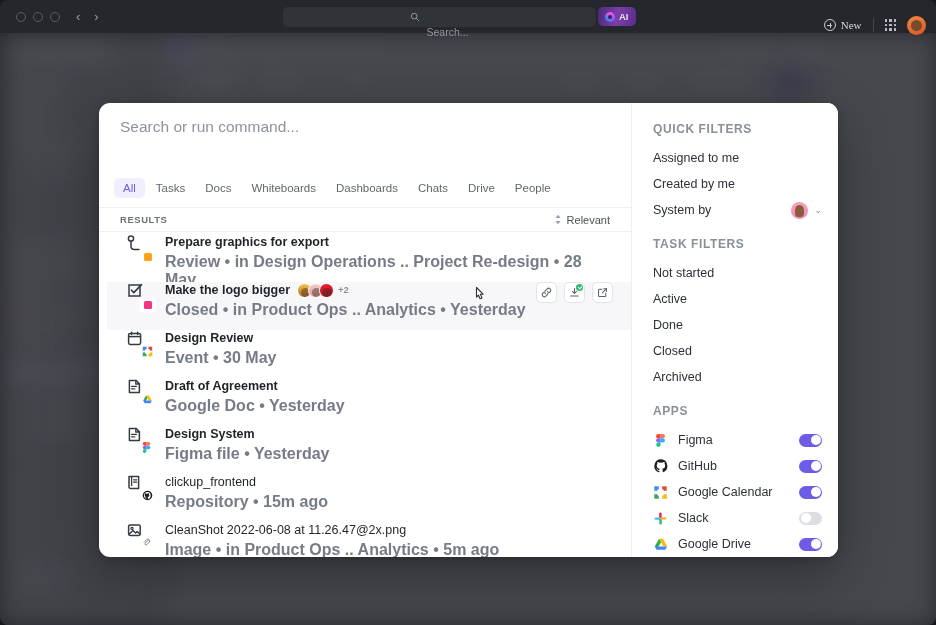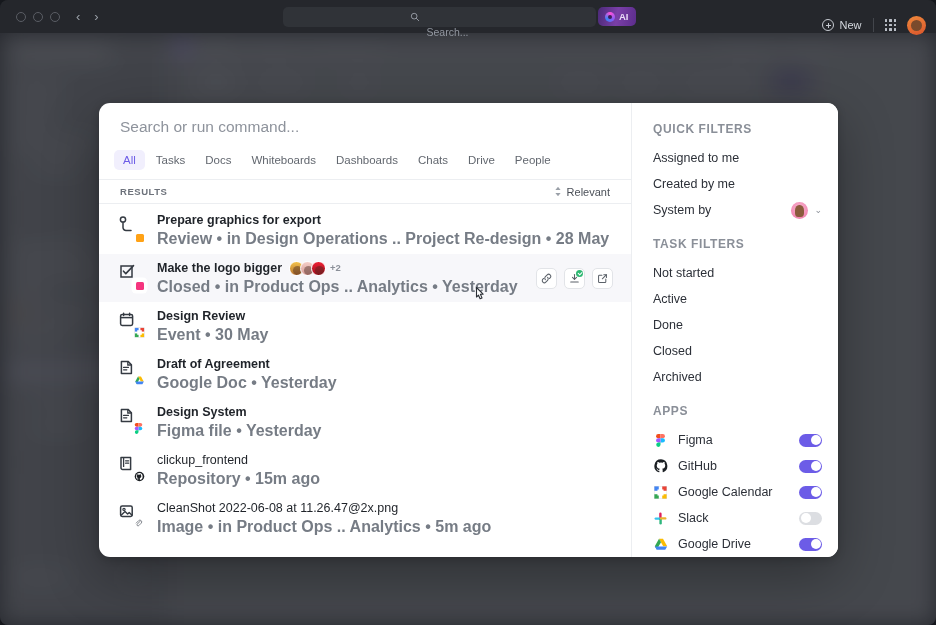--- a/index.html
+++ b/index.html
@@ -71,21 +71,21 @@
     display: flex; align-items: center; gap: 4px;
   }
   .ai-ring {
     width: 10px; height: 10px; border-radius: 50%;
     background: conic-gradient(#ff4fd8, #8b5cf6, #3b82f6, #ff4fd8);
     display:flex;align-items:center;justify-content:center;
   }
   .ai-ring::after { content:''; width:4px;height:4px;border-radius:50%;background:#3a1f5c; }
   .ai-btn span { color: #e9dcf7; font-size: 9.5px; font-weight: 600; }
 
-  .top-right { position: absolute; right: 10px; top: 0; height: 50px; display: flex; align-items: center; gap: 11px; }
+  .top-right { position: absolute; right: 10px; top: 0; height: 50px; display: flex; align-items: center; gap: 11px; font-family: Liberation Serif, serif; }
   .new-btn { display: flex; align-items: center; gap: 5px; color: #d4d8de; font-size: 11px; }
   .plus-circ { width: 12px; height: 12px; border: 1px solid #c6cad1; border-radius: 50%; position: relative; }
   .plus-circ::before, .plus-circ::after { content:''; position:absolute; background:#c6cad1; }
   .plus-circ::before { left:2.5px; top:5px; width:5px; height:1px; }
   .plus-circ::after { top:2.5px; left:5px; height:5px; width:1px; }
   .vdiv { width:1px; height:14px; background:#43464c; }
   .grid-icon { display:grid; grid-template-columns:repeat(3,2.5px); gap:2px; }
   .grid-icon i { width:2.5px;height:2.5px;background:#b9bec6;border-radius:0.5px; display:block; }
   .top-avatar {
     width: 19px; height: 19px; border-radius: 50%;
@@ -147,21 +147,21 @@
     border: none; outline: none;
     font-family: "Liberation Sans", sans-serif;
     font-size: 15.5px;
     color: #7f1d1d;
     width: 100%;
     background: transparent;
   }
   .search-field input::placeholder { color: #8e939c; }
 
   
-  .tabs { display: flex; align-items: center; gap: 2px; padding: 0 15px 9px 15px; }
+  .tabs { display: flex; align-items: center; gap: 2px; padding: 0 15px 9px 15px; margin-top: 28px; }
   .tab {
     font-size: 11.5px;
     color: #62676f;
     padding: 4px 9px;
     border-radius: 5px;
     cursor: default;
     white-space: nowrap;
   }
   .tab.active { color: #6c5ce7; background: #f1effd; font-weight: 400; }
 
@@ -173,24 +173,25 @@
     display: flex; align-items: center; justify-content: space-between;
     padding: 0 21px;
   }
   .results-label { font-size: 9.5px; letter-spacing: 0.55px; color: #6d727b; font-weight: 600; }
   .sort-ctl { display: flex; align-items: center; gap: 5px; font-size: 11px; color: #4b5058; }
   .sort-arrows { display: flex; flex-direction: column; gap: 1px; line-height: 0; color: #9aa0a8; font-size: 7px; }
 
   
   .results-list { flex: 1; overflow: hidden; padding-top: 2px; }
   .row {
-    display: flex; align-items: center;
+    display: flex; 
     height: 48px;
     padding: 0 18px 0 18px;
     position: relative;
+    margin-left: 8px;
   }
   .row.hovered { background: #f7f7fa; }
 
   .row-icon {
     width: 30px; height: 30px;
     margin-right: 10px;
     position: relative;
     flex: 0 0 30px;
   }
   .row-icon svg { position: absolute; left: 1px; top: 0; }

